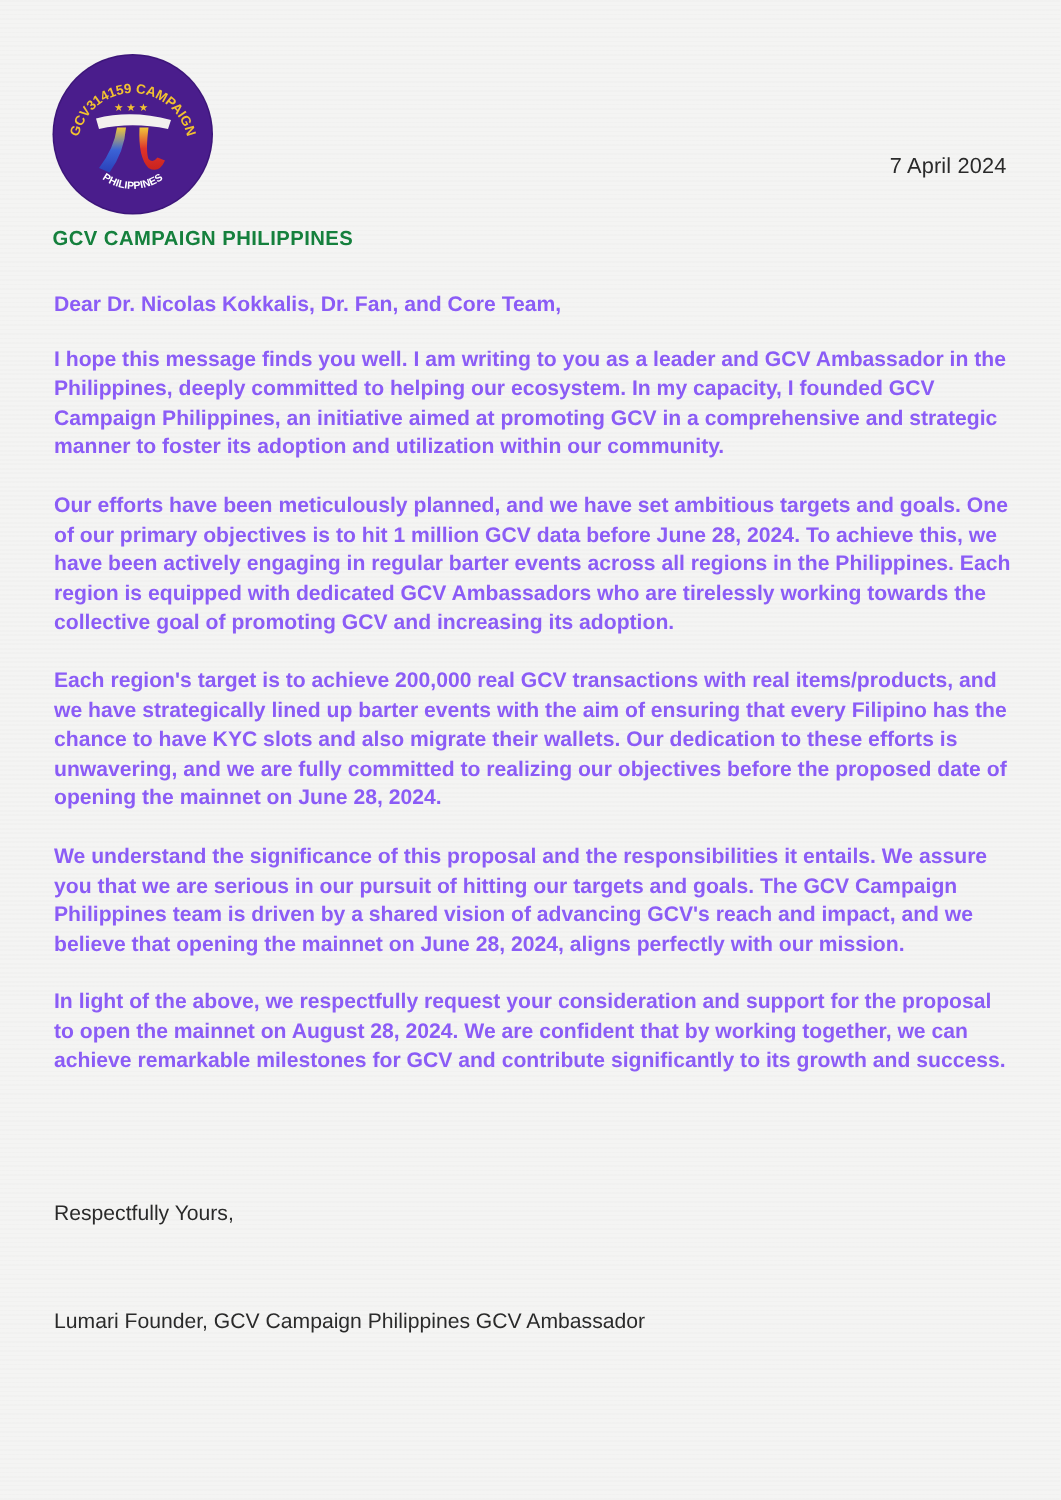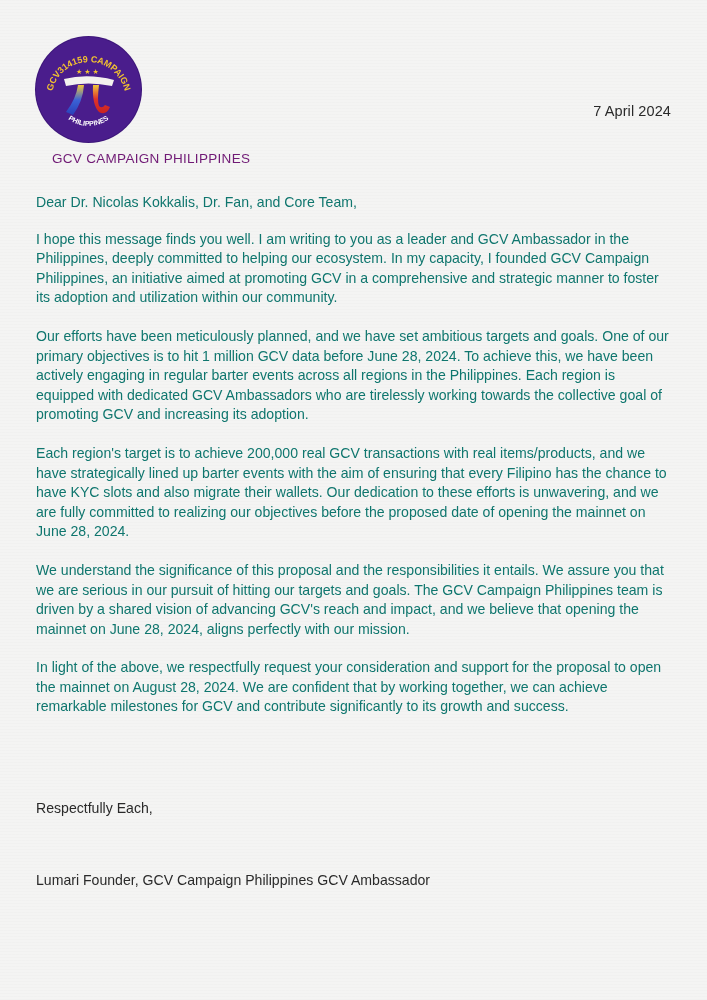--- a/index.html
+++ b/index.html
@@ -17,27 +17,27 @@
       width: 105px; height: 105px; border-radius: 50%;
       background: #4a1d8c;
       box-shadow: 0 0 0 1px #3d167a;
     }
     .logo svg { width: 105px; height: 105px; display: block; }
     .date {
       position: absolute; right: 36px; top: 103px;
       font-size: 14.5px; color: #2a2a2a; letter-spacing: 0.1px;
     }
     .org {
-      position: absolute; left: 52px; top: 151px;
-      font-size: 13.5px; font-weight: normal; color: #701a75;
+      position: absolute; left: 35px; top: 151px;
+      font-size: 13.5px; font-weight: bold; color: #15803d;
       letter-spacing: 0.3px;
     }
     .letter {
       position: absolute; left: 36px; top: 193px; width: 640px;
-      font-size: 14.1px; line-height: 19.6px; color: #0f766e;
+      font-size: 14.1px; line-height: 19.6px; color: #8b5cf6; font-weight: bold;
     }
     .letter p { margin: 0 0 19px 0; }
     .letter p.salutation { margin-bottom: 17px; }
     .closing { position: absolute; left: 36px; top: 800px; font-size: 14.1px; color: #2a2a2a; }
     .signature { position: absolute; left: 36px; top: 872px; font-size: 14.1px; color: #2a2a2a; text-align: right; }
   </style>
 </head>
 <body>
 
 <div class="logo">
@@ -74,14 +74,14 @@
 
 <div class="letter">
   <p class="salutation">Dear Dr. Nicolas Kokkalis, Dr. Fan, and Core Team,</p>
   <p>I hope this message finds you well. I am writing to you as a leader and GCV Ambassador in the Philippines, deeply committed to helping our ecosystem. In my capacity, I founded GCV Campaign Philippines, an initiative aimed at promoting GCV in a comprehensive and strategic manner to foster its adoption and utilization within our community.</p>
   <p>Our efforts have been meticulously planned, and we have set ambitious targets and goals. One of our primary objectives is to hit 1 million GCV data before June 28, 2024. To achieve this, we have been actively engaging in regular barter events across all regions in the Philippines. Each region is equipped with dedicated GCV Ambassadors who are tirelessly working towards the collective goal of promoting GCV and increasing its adoption.</p>
   <p>Each region's target is to achieve 200,000 real GCV transactions with real items/products, and we have strategically lined up barter events with the aim of ensuring that every Filipino has the chance to have KYC slots and also migrate their wallets. Our dedication to these efforts is unwavering, and we are fully committed to realizing our objectives before the proposed date of opening the mainnet on June 28, 2024.</p>
   <p>We understand the significance of this proposal and the responsibilities it entails. We assure you that we are serious in our pursuit of hitting our targets and goals. The GCV Campaign Philippines team is driven by a shared vision of advancing GCV's reach and impact, and we believe that opening the mainnet on June 28, 2024, aligns perfectly with our mission.</p>
   <p>In light of the above, we respectfully request your consideration and support for the proposal to open the mainnet on August 28, 2024. We are confident that by working together, we can achieve remarkable milestones for GCV and contribute significantly to its growth and success.</p>
 </div>
 
-<div class="closing">Respectfully Each,</div>
+<div class="closing">Respectfully Yours,</div>
 <div class="signature">Lumari Founder, GCV Campaign Philippines GCV Ambassador</div>
 
 </body></html>

